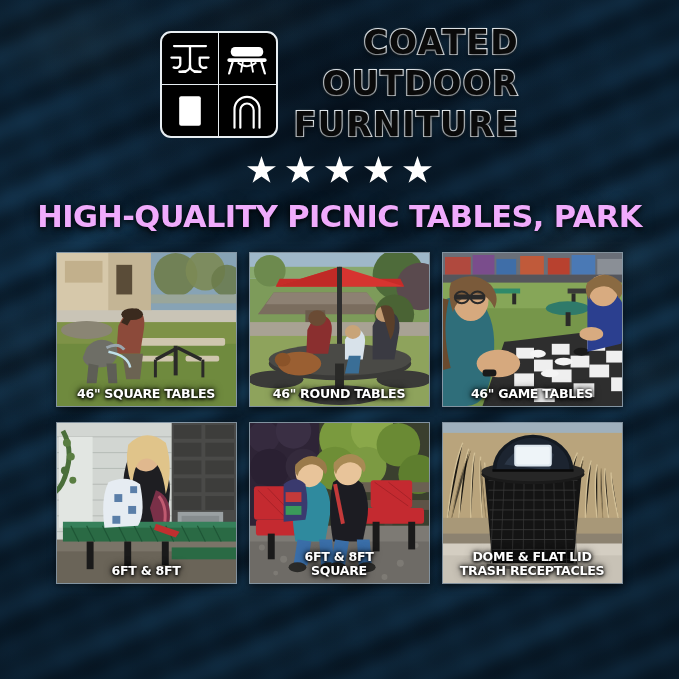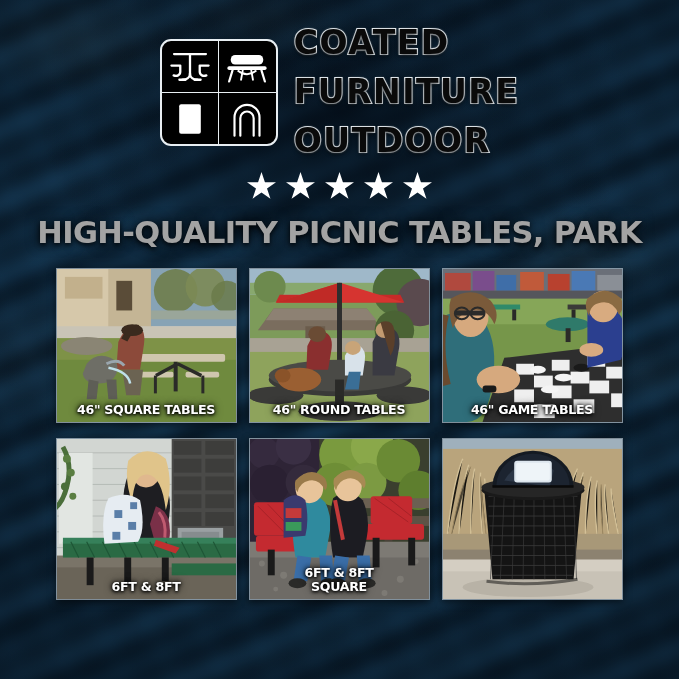--- a/index.html
+++ b/index.html
@@ -121,22 +121,22 @@
     border-right: 1.5px solid #e8eef2;
     border-bottom: 1.5px solid #e8eef2;
   }
   .logo-cell:nth-child(2), .logo-cell:nth-child(4) { border-right: none; }
   .logo-cell:nth-child(3), .logo-cell:nth-child(4) { border-bottom: none; }
   .logo-cell svg { display: block; }
 
   .wordmark {
     display: flex;
     flex-direction: column;
-    align-items: flex-start;
-    gap: 15px;
+    align-items: flex-end;
+    gap: 7px;
     padding-bottom: 2px;
   }
 
   .wm-line {
     font-family: "DejaVu Sans", sans-serif;
     font-weight: 700;
     font-size: 33px;
     line-height: 1.03;
     letter-spacing: 1.5px;
     color: #0a0a0a;
@@ -159,21 +159,21 @@
     height: 29px;
     background: #ffffff;
     clip-path: polygon(50% 0%, 61.8% 35.2%, 100% 35.2%, 69% 57%, 80.9% 92%, 50% 70.5%, 19.1% 92%, 31% 57%, 0% 35.2%, 38.2% 35.2%);
     filter: drop-shadow(0 2px 3px rgba(0,0,0,0.75));
   }
 
   
   .headline {
     margin-top: 14px;
     text-align: center;
-    color: #a3a3a3;
+    color: #f0abfc;
     font-family: "DejaVu Sans", sans-serif;
     font-weight: 700;
     font-size: 30.5px;
     line-height: 1.16;
     letter-spacing: -0.6px;
     text-shadow: 0 2px 5px rgba(0,0,0,0.85), 0 0 14px rgba(0,0,0,0.6);
     padding: 0 28px;
   }
   .headline .hl-line { display: block; white-space: nowrap; }
 
@@ -268,22 +268,22 @@
           <svg viewBox="0 0 48 48" width="40" height="40" fill="none" stroke="#ffffff" stroke-width="2.6" stroke-linecap="round">
             <path d="M9 44 V22 A15 15 0 0 1 39 22 V44"></path>
             <path d="M16 44 V23 A8 8 0 0 1 32 23 V44"></path>
           </svg>
         </div>
 
       </div>
 
       <div class="wordmark">
         <div class="wm-line">COATED</div>
+        <div class="wm-line">OUTDOOR</div>
         <div class="wm-line">FURNITURE</div>
-        <div class="wm-line">OUTDOOR</div>
       </div>
 
     </div>
 
     <div class="stars">
       <div class="star"></div>
       <div class="star"></div>
       <div class="star"></div>
       <div class="star"></div>
       <div class="star"></div>
@@ -656,18 +656,22 @@
 
             <path d="M50 48 A41 36 0 0 1 132 48 Z" fill="#141a22"></path>
             <path d="M54 47 A37 32 0 0 1 128 47 Z" fill="#1c2430"></path>
             <path d="M62 42 q12 -20 34 -18 q10 1 16 8 l-4 16 z" fill="#2e3a4a" opacity="0.85"></path>
             <rect x="72" y="22" width="38" height="22" rx="3" fill="#dde6ee"></rect>
             <rect x="74" y="24" width="34" height="18" rx="2" fill="#eef4f8"></rect>
             <path d="M50 48 L132 48" stroke="#0a0a0a" stroke-width="2.5"></path>
             <path d="M44 144 q44 6 92 -2" stroke="#0a0a0a" stroke-width="3" fill="none" opacity="0.5"></path>
           </svg>
         </div>
+        <div class="caption">
+          <span class="cap-line">DOME &amp; FLAT LID</span>
+          <span class="cap-line">TRASH RECEPTACLES</span>
+        </div>
       </div>
 
     </div>
 
   </div>
 </div>
 
 </body></html>

